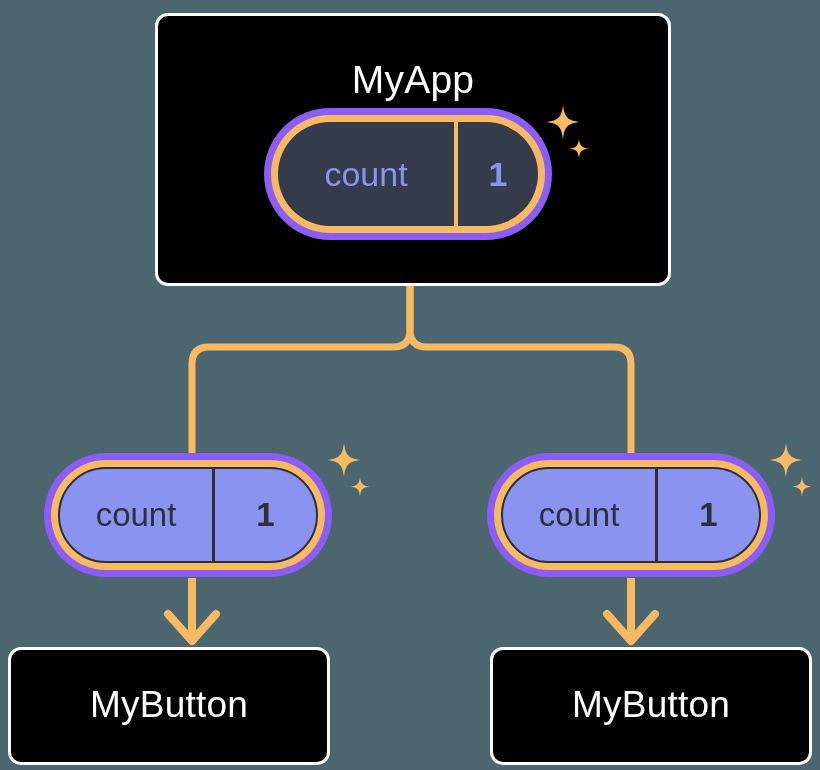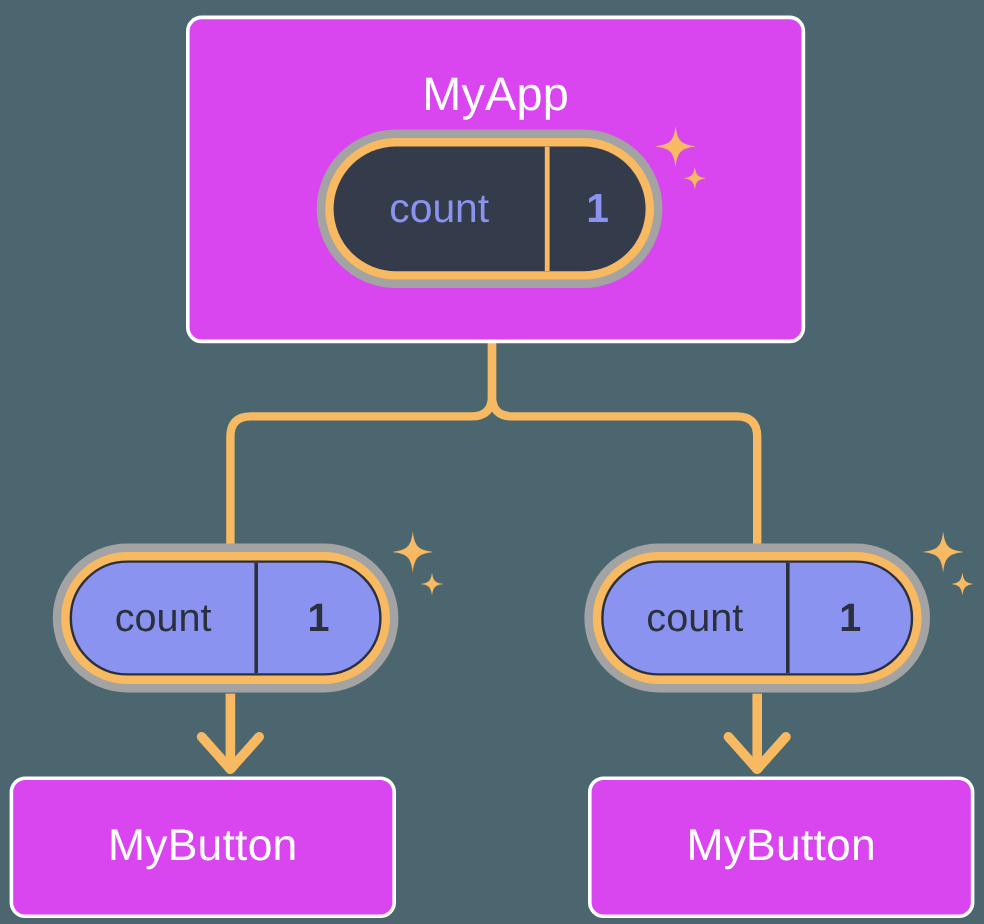--- a/index.html
+++ b/index.html
@@ -25,21 +25,21 @@
     left: 0;
     top: 0;
     width: 820px;
     height: 770px;
     pointer-events: none;
   }
 
   
   .card {
     position: absolute;
-    background: #d946ef;
+    background: #000000;
     border: 3px solid #ffffff;
     border-radius: 13px;
     box-sizing: border-box;
   }
   .card-title {
     position: absolute;
     left: 0;
     right: 0;
     text-align: center;
     color: #ffffff;
@@ -78,21 +78,21 @@
   }
 
   
   .pill-wrap {
     position: absolute;
   }
   .pill {
     position: relative;
     box-sizing: border-box;
     border-radius: 999px;
-    background: #a3a3a3;           
+    background: #8b5cf6;           
     padding: 7px;
     display: block;
   }
   .pill-inner {
     box-sizing: border-box;
     border-radius: 999px;
     background: #f7b961;           
     padding: 7px;
     display: block;
     height: 100%;

